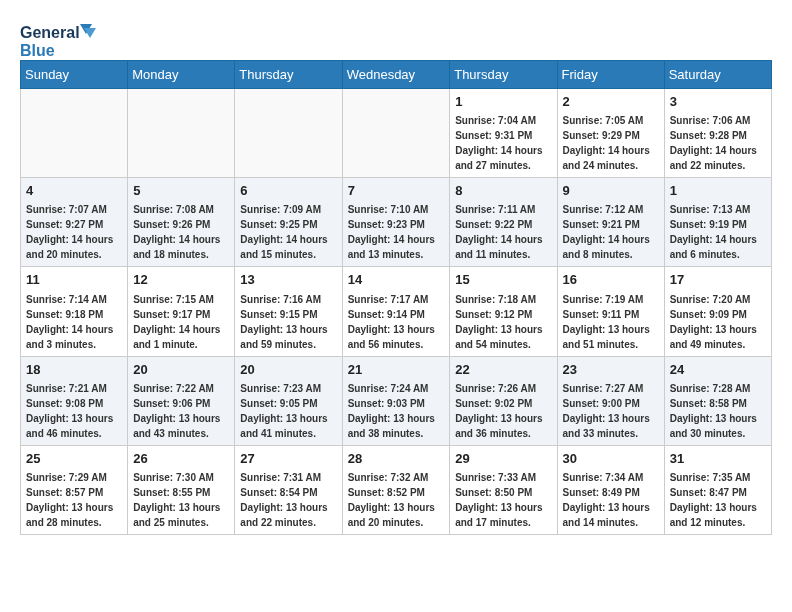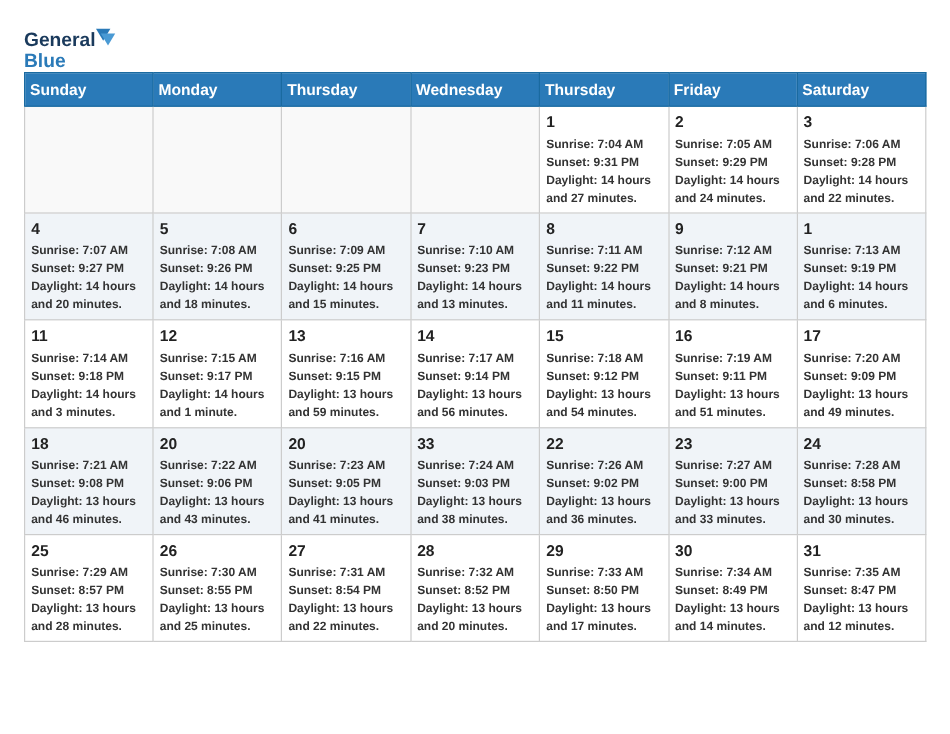--- a/index.html
+++ b/index.html
@@ -39,21 +39,21 @@
     }
     .calendar {
       width: 100%;
       border-collapse: collapse;
       border: 1px solid #ccc;
     }
     .calendar th {
       background: #2a7ab8;
       color: #fff;
       font-size: 13px;
-      font-weight: bold;
+      font-weight: normal;
       padding: 6px 4px;
       text-align: left;
       border: 1px solid #1a6aa0;
     }
     .calendar td {
       vertical-align: top;
       border: 1px solid #ccc;
       padding: 4px 5px;
       width: 108px;
       min-height: 80px;
@@ -201,21 +201,21 @@
         </td>
         <td>
           <span class="day-number">20</span>
           <div class="day-info">Sunrise: 7:22 AM<br>Sunset: 9:06 PM<br>Daylight: 13 hours and 43 minutes.</div>
         </td>
         <td>
           <span class="day-number">20</span>
           <div class="day-info">Sunrise: 7:23 AM<br>Sunset: 9:05 PM<br>Daylight: 13 hours and 41 minutes.</div>
         </td>
         <td>
-          <span class="day-number">33</span>
+          <span class="day-number">21</span>
           <div class="day-info">Sunrise: 7:24 AM<br>Sunset: 9:03 PM<br>Daylight: 13 hours and 38 minutes.</div>
         </td>
         <td>
           <span class="day-number">22</span>
           <div class="day-info">Sunrise: 7:26 AM<br>Sunset: 9:02 PM<br>Daylight: 13 hours and 36 minutes.</div>
         </td>
         <td>
           <span class="day-number">23</span>
           <div class="day-info">Sunrise: 7:27 AM<br>Sunset: 9:00 PM<br>Daylight: 13 hours and 33 minutes.</div>
         </td>

